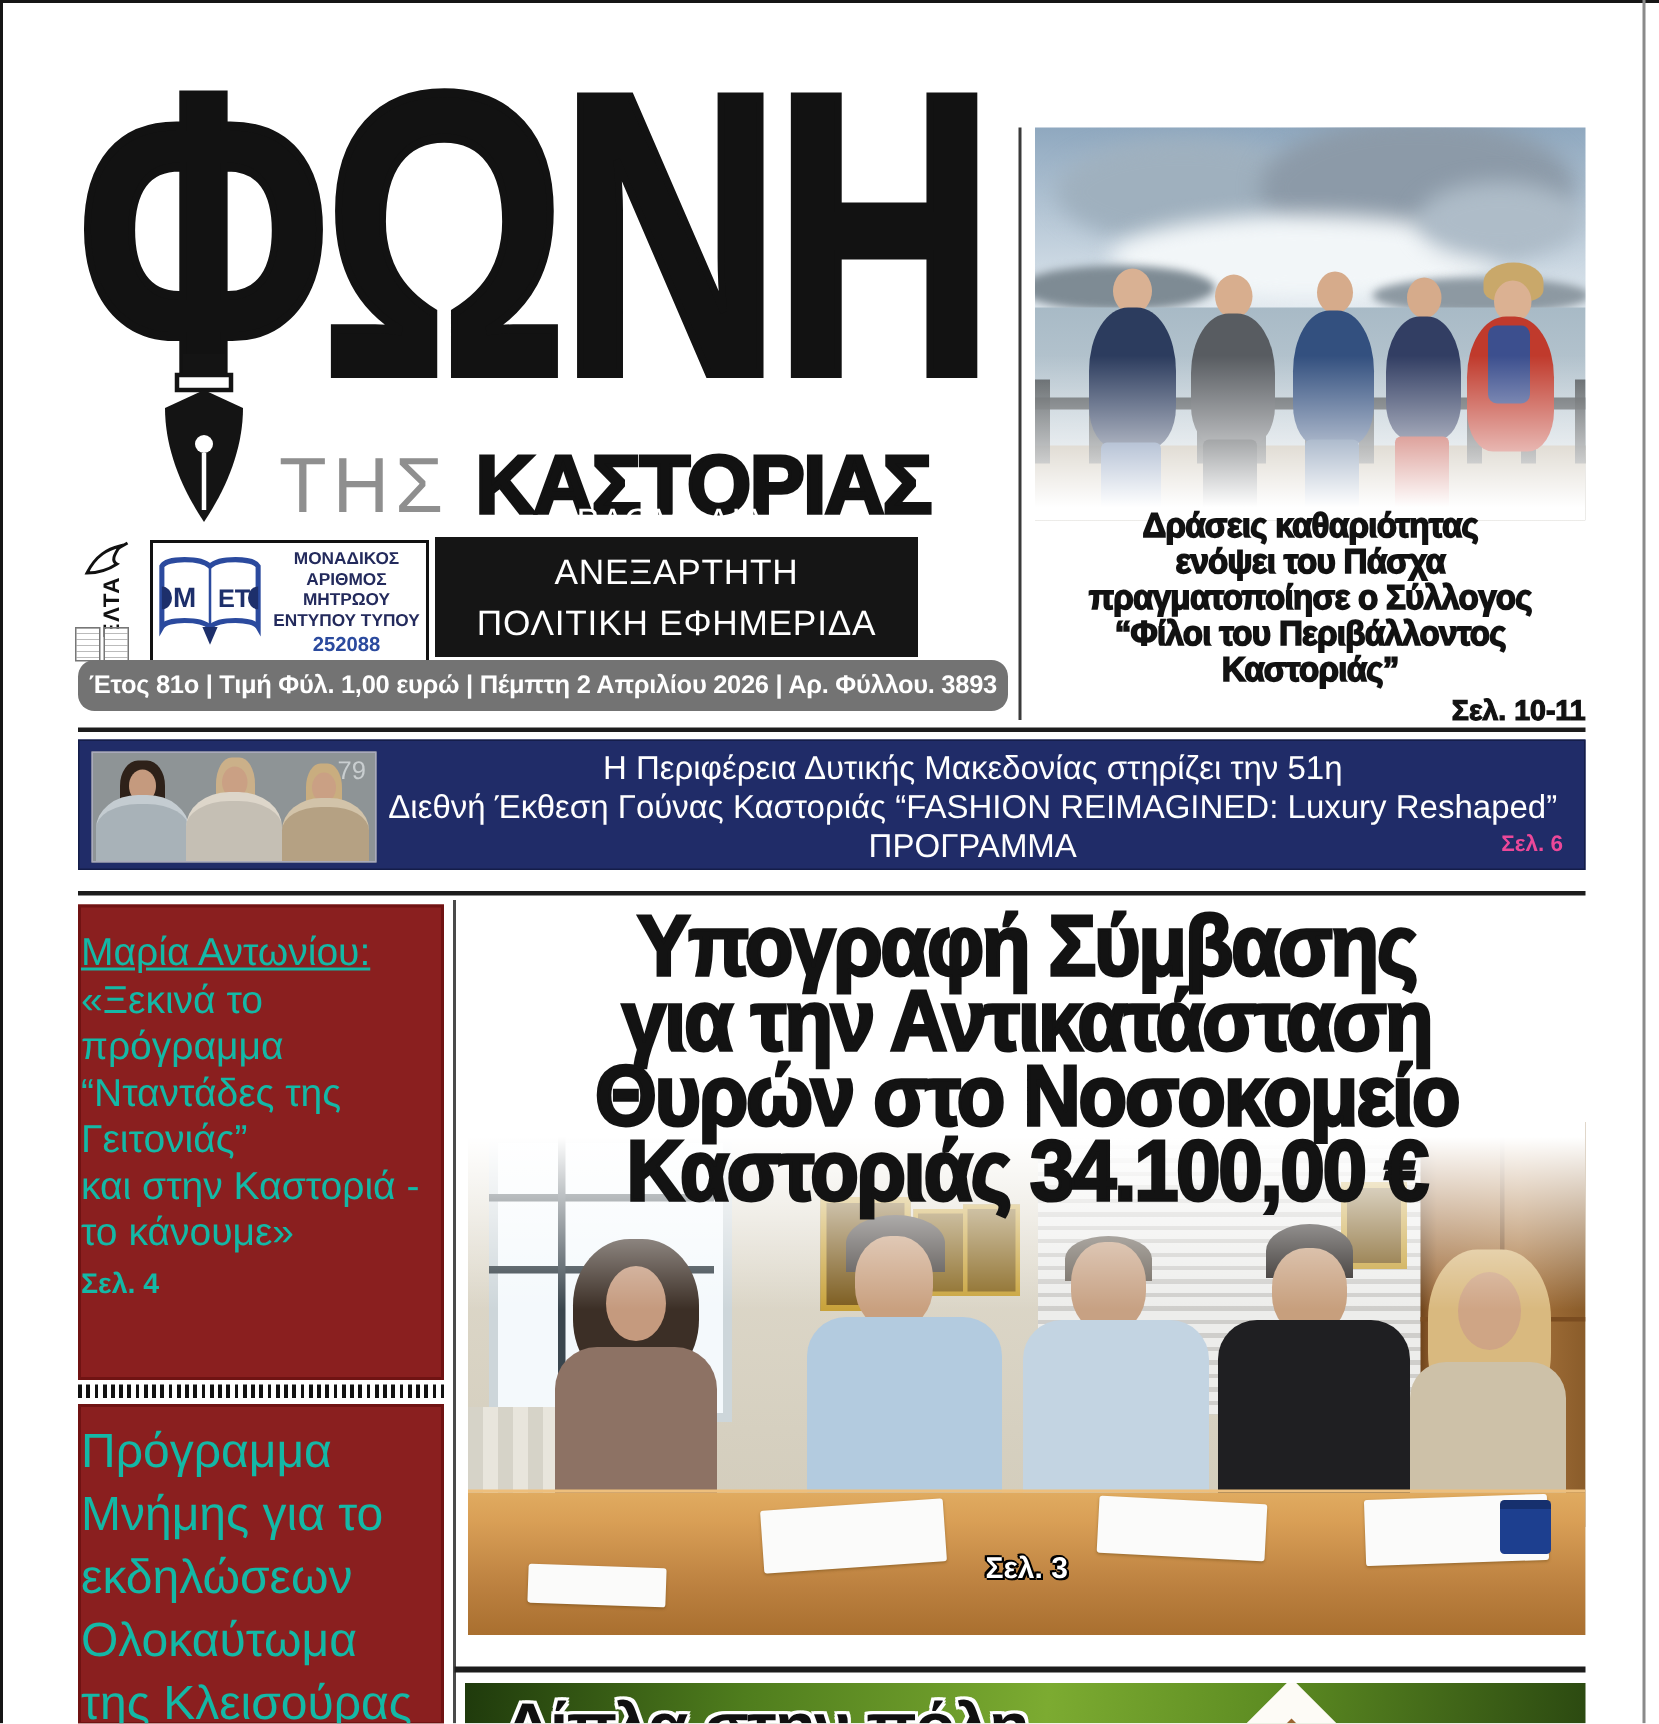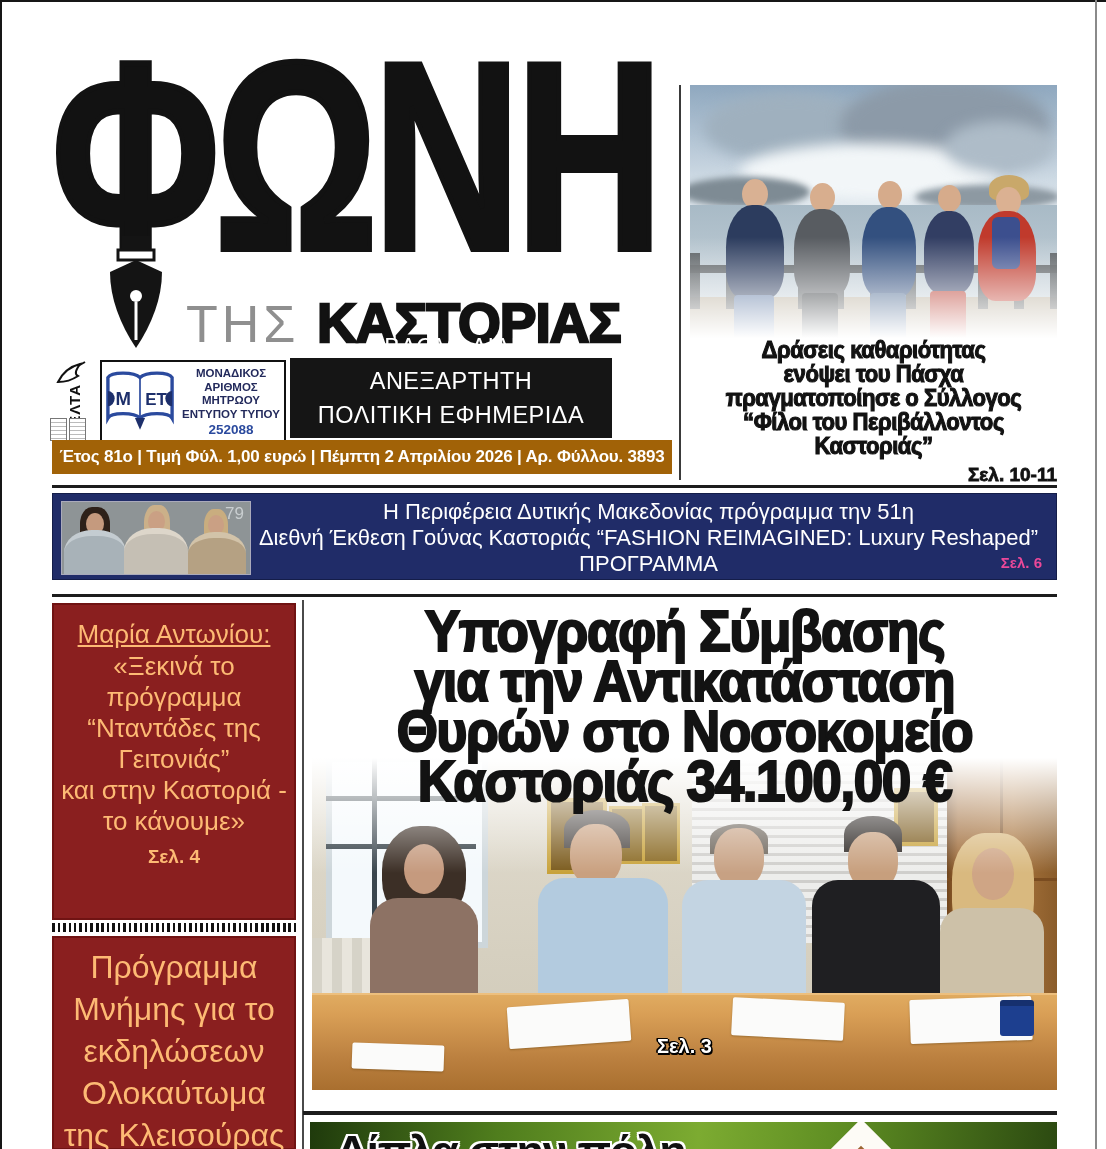--- a/index.html
+++ b/index.html
@@ -24,22 +24,22 @@
       repeating-linear-gradient(180deg,#fff 0 3px,#bbb 3px 4px);}
   
   .met{left:100px;top:360px;width:182px;height:80px;border:2.5px solid #111;background:#fff;display:flex;align-items:center;}
   .met-text{flex:1;text-align:center;font-weight:bold;color:#232a5c;font-size:11.5px;line-height:13.5px;}
   .met-num{color:#2b4a9e;font-size:13.5px;margin-top:2px;}
   
   .tagline{left:290px;top:358px;width:322px;height:80px;background:#151515;color:#fff;
       display:flex;flex-direction:column;justify-content:center;text-align:center;
       font-size:23.5px;line-height:34px;letter-spacing:.5px;}
   
-  .issuebar{left:52px;top:440px;width:620px;height:34px;background:#a16207;color:#fff;
-      font-weight:bold;font-size:17px;line-height:34px;text-align:center;letter-spacing:-.2px;}
+  .issuebar{left:52px;top:440px;width:620px;height:34px;background:#737373;color:#fff;
+      font-weight:bold;font-size:17px;line-height:34px;text-align:center;letter-spacing:-.2px;border-radius:11px;}
   
   .vdiv-top{left:679px;top:85px;width:2px;height:395px;background:#3a3a3a;}
   .vdiv-main{left:302px;top:600px;width:2px;height:549px;background:#4a4a4a;}
   .hr{height:3px;background:#1c1c1c;}
   
   .lake{left:690px;top:85px;width:367px;height:262px;overflow:hidden;
       background:linear-gradient(#8fa8bf,#d8e2ea 42%,#eef2f5 55%);}
   .cl{position:absolute;border-radius:50%;filter:blur(7px);}
   .water{position:absolute;left:0;top:120px;width:100%;height:95px;background:linear-gradient(#a8bac6,#c4d0d8);}
   .pave{position:absolute;left:0;bottom:0;width:100%;height:50px;background:#b6ab97;}
@@ -55,21 +55,21 @@
   .lake-cap .pr{font-size:19px;font-weight:bold;-webkit-text-stroke:.8px #121212;margin-top:6px;text-align:right;}
   
   .fash{left:52px;top:493px;width:1005px;height:87px;background:#202c68;border:1px solid #141d49;box-sizing:border-box;}
   .fash-img{position:absolute;left:8px;top:7px;width:188px;height:72px;background:#8e9496;overflow:hidden;border:1px solid #aab;}
   .fash-num{position:absolute;right:6px;top:2px;color:#c9ced0;font-size:17px;}
   .fash-txt{position:absolute;left:200px;right:12px;top:5px;text-align:center;color:#fff;font-size:22px;line-height:26px;}
   .fash-pr{position:absolute;right:14px;bottom:8px;color:#ec4899;font-size:15px;font-weight:bold;}
   .model{position:absolute;}
   
   .sbox{left:52px;width:244px;background:#8a1f1f;border:2px solid #701313;box-sizing:border-box;
-      color:#fdba74;text-align:center;}
+      color:#14b8a6;}
   .sb1{top:603px;height:317px;padding-top:12px;}
   .sb1 .ttl{font-size:26px;line-height:34px;text-decoration:underline;}
   .sb1 .ln{font-size:26px;line-height:31px;}
   .sb1 .pr{font-size:19px;font-weight:bold;margin-top:9px;}
   .dots{left:52px;top:922px;width:244px;height:11px;background:#fff;}
   .dots .in{margin:1px 0;height:9px;background:repeating-linear-gradient(90deg,#111 0 2.5px,#fff 2.5px 5.5px);}
   .sb2{top:936px;height:214px;padding-top:8px;}
   .sb2 .ln{font-size:32px;line-height:42px;}
   
   .headline{left:312px;top:606px;width:745px;text-align:center;z-index:3;}
@@ -196,21 +196,21 @@
       <div class="model" style="left:24px;top:11px;width:18px;height:22px;background:#c59a7e;border-radius:50%;"></div>
       <div class="model" style="left:2px;top:28px;width:62px;height:44px;background:#a8b2b8;border-radius:45% 45% 8% 8%;border-top:6px solid #c4ccd1;"></div>
       <div class="model" style="left:82px;top:3px;width:26px;height:44px;background:#cbb089;border-radius:40% 40% 30% 30%;"></div>
       <div class="model" style="left:86px;top:9px;width:17px;height:21px;background:#caa084;border-radius:50%;"></div>
       <div class="model" style="left:62px;top:26px;width:64px;height:46px;background:#c5bfb4;border-radius:45% 45% 8% 8%;border-top:6px solid #ddd6ca;"></div>
       <div class="model" style="left:142px;top:7px;width:24px;height:40px;background:#c9ad7f;border-radius:40% 40% 30% 30%;"></div>
       <div class="model" style="left:146px;top:13px;width:16px;height:20px;background:#caa084;border-radius:50%;"></div>
       <div class="model" style="left:126px;top:30px;width:58px;height:42px;background:#b5a183;border-radius:45% 45% 8% 8%;border-top:6px solid #d2c3a9;"></div>
     </div>
     <div class="fash-txt">
-      <div>Η Περιφέρεια Δυτικής Μακεδονίας πρόγραμμα την 51η</div>
+      <div>Η Περιφέρεια Δυτικής Μακεδονίας στηρίζει την 51η</div>
       <div>Διεθνή Έκθεση Γούνας Καστοριάς  “FASHION REIMAGINED: Luxury Reshaped”</div>
       <div>ΠΡΟΓΡΑΜΜΑ</div>
     </div>
     <div class="fash-pr">Σελ. 6</div>
   </div>
 
   <div class="abs hr" style="left:52px;top:594px;width:1005px;"></div>
 
   <div class="abs sbox sb1">
     <div class="ttl">Μαρία Αντωνίου:</div>

